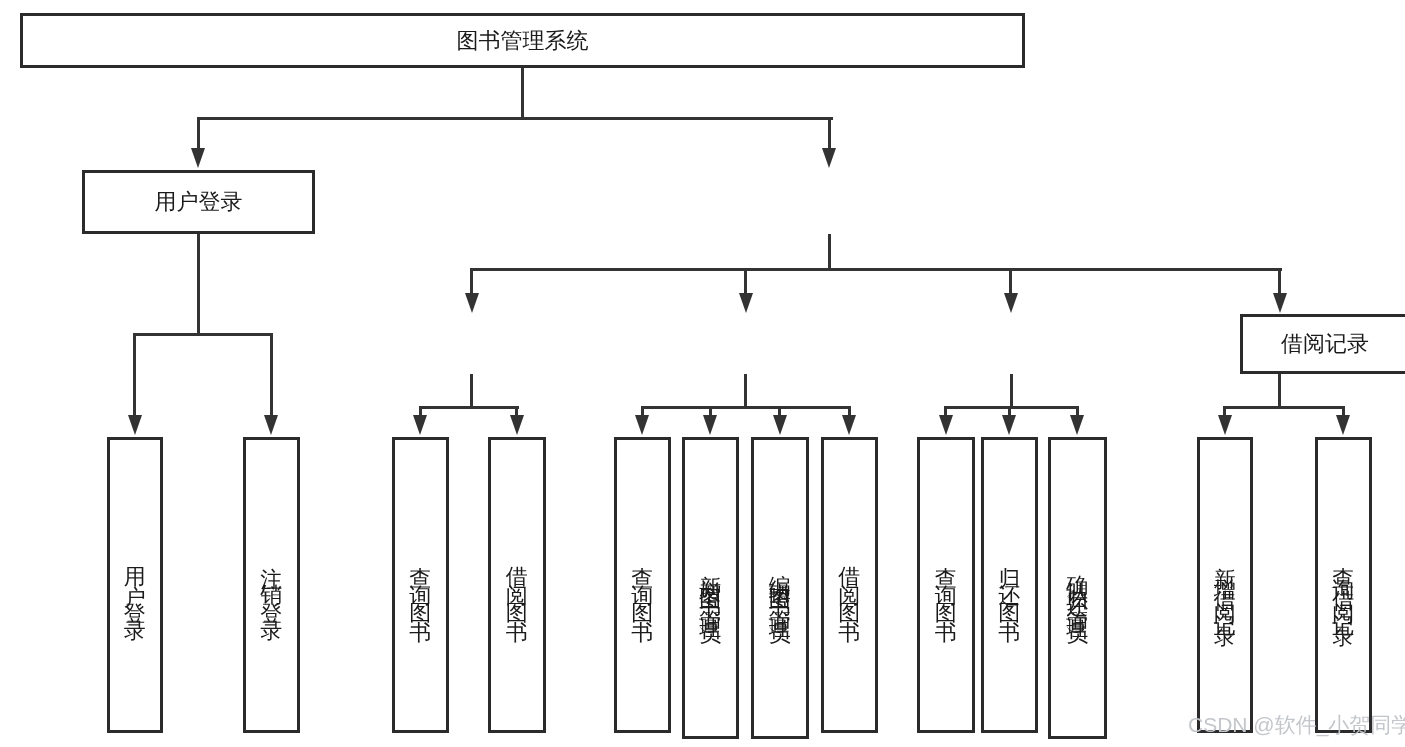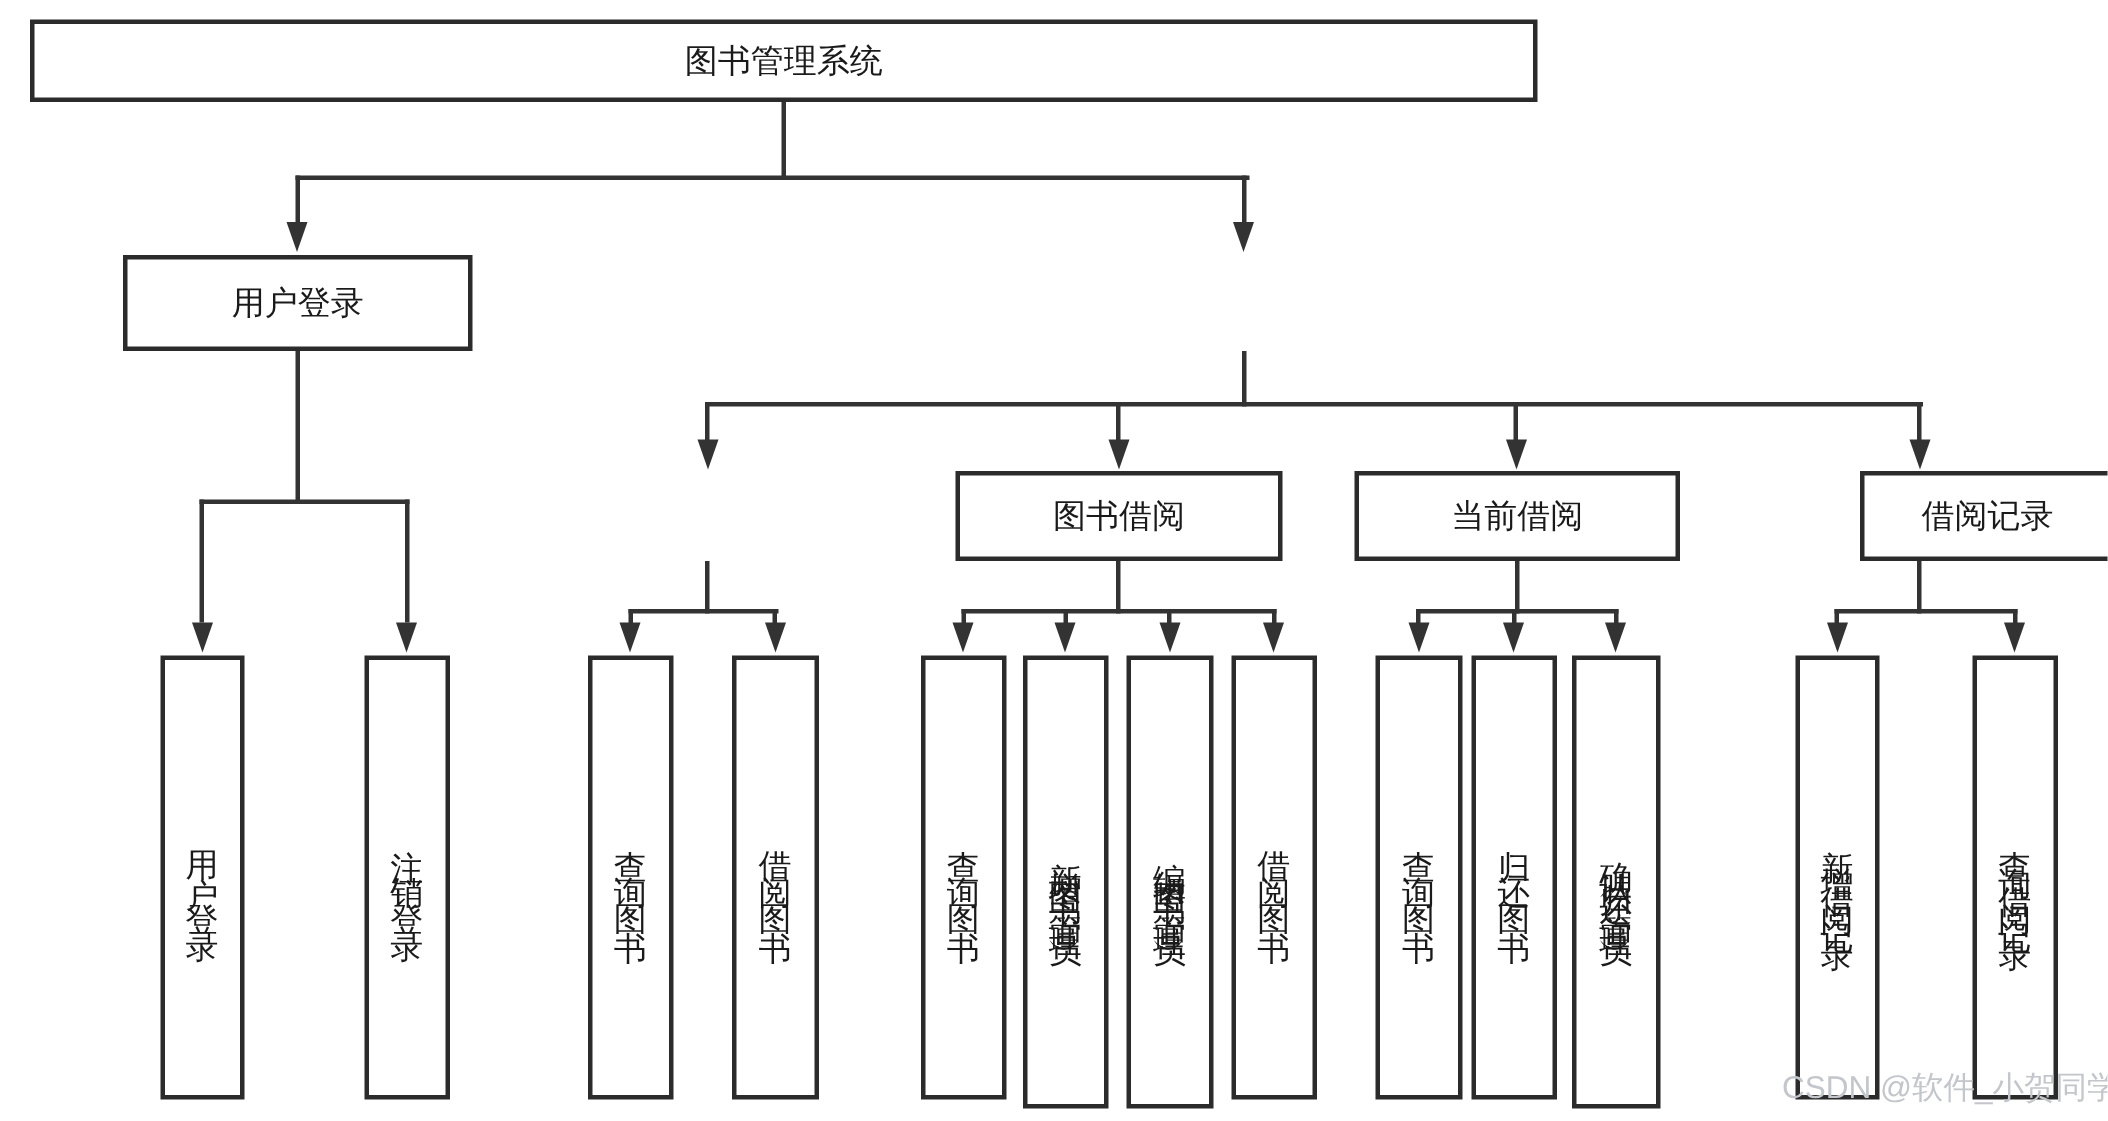--- a/index.html
+++ b/index.html
@@ -96,26 +96,20 @@
   <div class="hline" style="left:470px; top:268px; width:812px; height:3px;"></div>
   <div class="vline" style="left:470px; top:268px; width:3px; height:26px;"></div>
   <div class="arrow" style="left:465px; top:293px;"></div>
   <div class="vline" style="left:744px; top:268px; width:3px; height:26px;"></div>
   <div class="arrow" style="left:739px; top:293px;"></div>
   <div class="vline" style="left:1009px; top:268px; width:3px; height:26px;"></div>
   <div class="arrow" style="left:1004px; top:293px;"></div>
   <div class="vline" style="left:1278px; top:268px; width:3px; height:26px;"></div>
   <div class="arrow" style="left:1273px; top:293px;"></div>
 
-  <div class="box" style="left:637px; top:314px; width:218px; height:60px;">
-    <span class="label">图书借阅</span>
-  </div>
-  <div class="box" style="left:903px; top:314px; width:217px; height:60px;">
-    <span class="label">当前借阅</span>
-  </div>
   <div class="box" style="left:1240px; top:314px; width:170px; height:60px;">
     <span class="label">借阅记录</span>
   </div>
 
   <div class="vline" style="left:470px; top:374px; width:3px; height:35px;"></div>
   <div class="hline" style="left:419px; top:406px; width:100px; height:3px;"></div>
   <div class="vline" style="left:419px; top:406px; width:3px; height:10px;"></div>
   <div class="arrow" style="left:413px; top:415px;"></div>
   <div class="vline" style="left:515px; top:406px; width:3px; height:10px;"></div>
   <div class="arrow" style="left:510px; top:415px;"></div>

